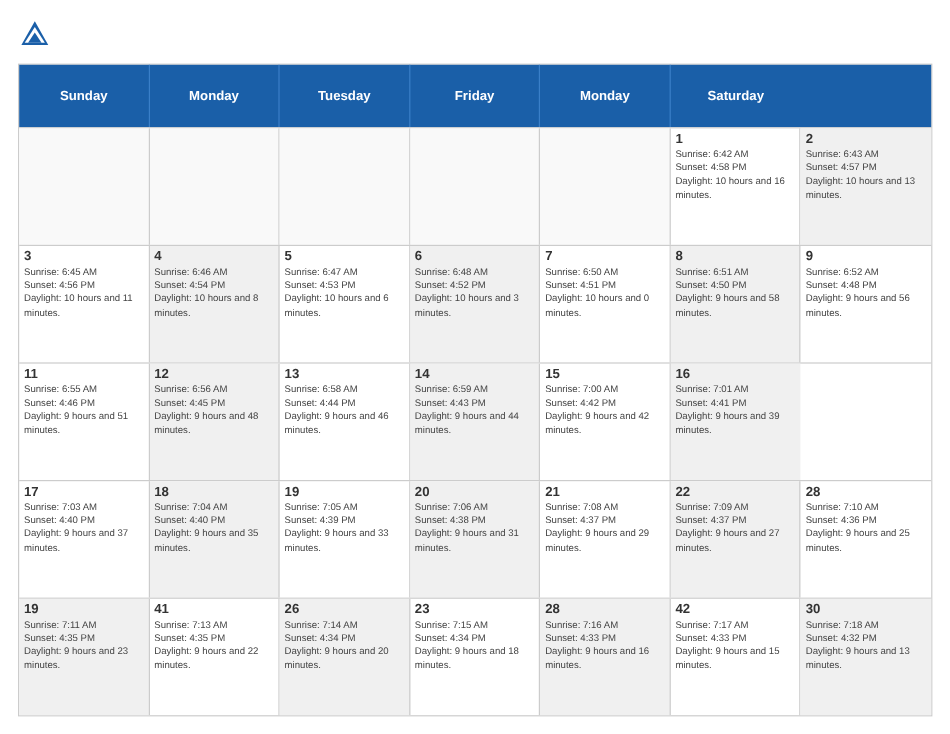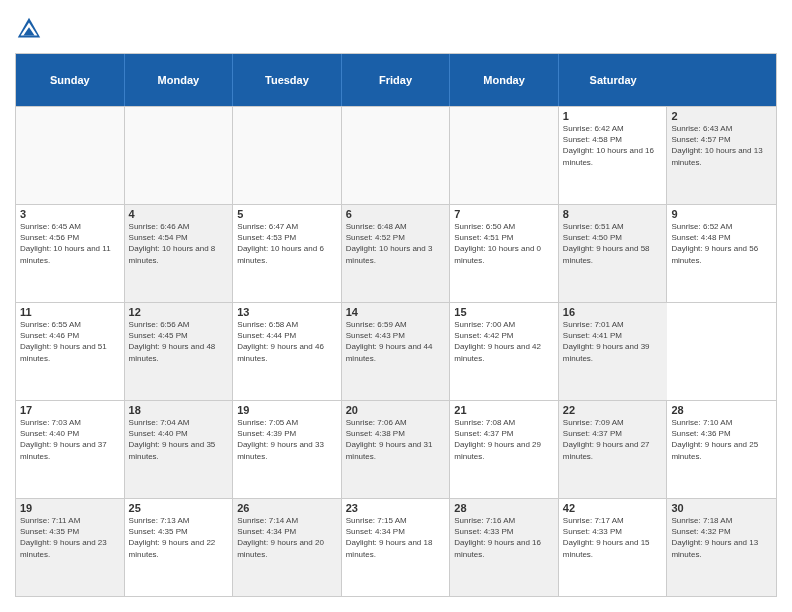--- a/index.html
+++ b/index.html
@@ -239,21 +239,21 @@
             <div class="day-num">28</div>
             <div class="day-info">Sunrise: 7:10 AM<br>Sunset: 4:36 PM<br>Daylight: 9 hours and 25 minutes.</div>
           </div>
         </div>
         <div class="cal-row">
           <div class="cal-cell shaded">
             <div class="day-num">19</div>
             <div class="day-info">Sunrise: 7:11 AM<br>Sunset: 4:35 PM<br>Daylight: 9 hours and 23 minutes.</div>
           </div>
           <div class="cal-cell">
-            <div class="day-num">25</div>
+            <div class="day-num">41</div>
             <div class="day-info">Sunrise: 7:13 AM<br>Sunset: 4:35 PM<br>Daylight: 9 hours and 22 minutes.</div>
           </div>
           <div class="cal-cell shaded">
             <div class="day-num">26</div>
             <div class="day-info">Sunrise: 7:14 AM<br>Sunset: 4:34 PM<br>Daylight: 9 hours and 20 minutes.</div>
           </div>
           <div class="cal-cell">
             <div class="day-num">23</div>
             <div class="day-info">Sunrise: 7:15 AM<br>Sunset: 4:34 PM<br>Daylight: 9 hours and 18 minutes.</div>
           </div>

